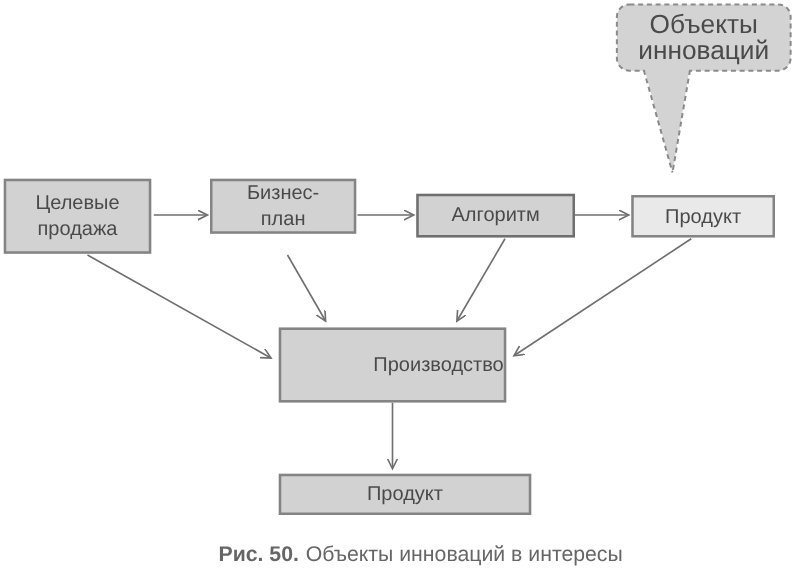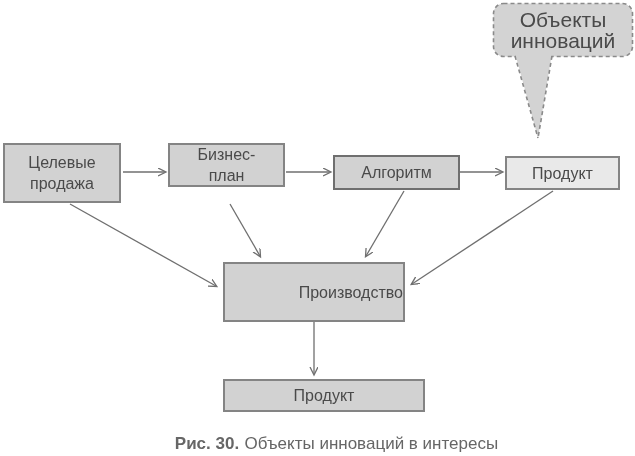--- a/index.html
+++ b/index.html
@@ -106,16 +106,16 @@
 
   <div class="node" id="node-production">
     <span>Производство</span>
   </div>
 
   <div class="node" id="node-product">
     <span>Продукт</span>
   </div>
 
   <div class="caption">
-    <span class="prefix">Рис. 30.</span><span class="text">Объекты инноваций в интересы</span>
+    <span class="prefix">Рис. 50.</span><span class="text">Объекты инноваций в интересы</span>
   </div>
 
 </div>
 
 </body></html>

